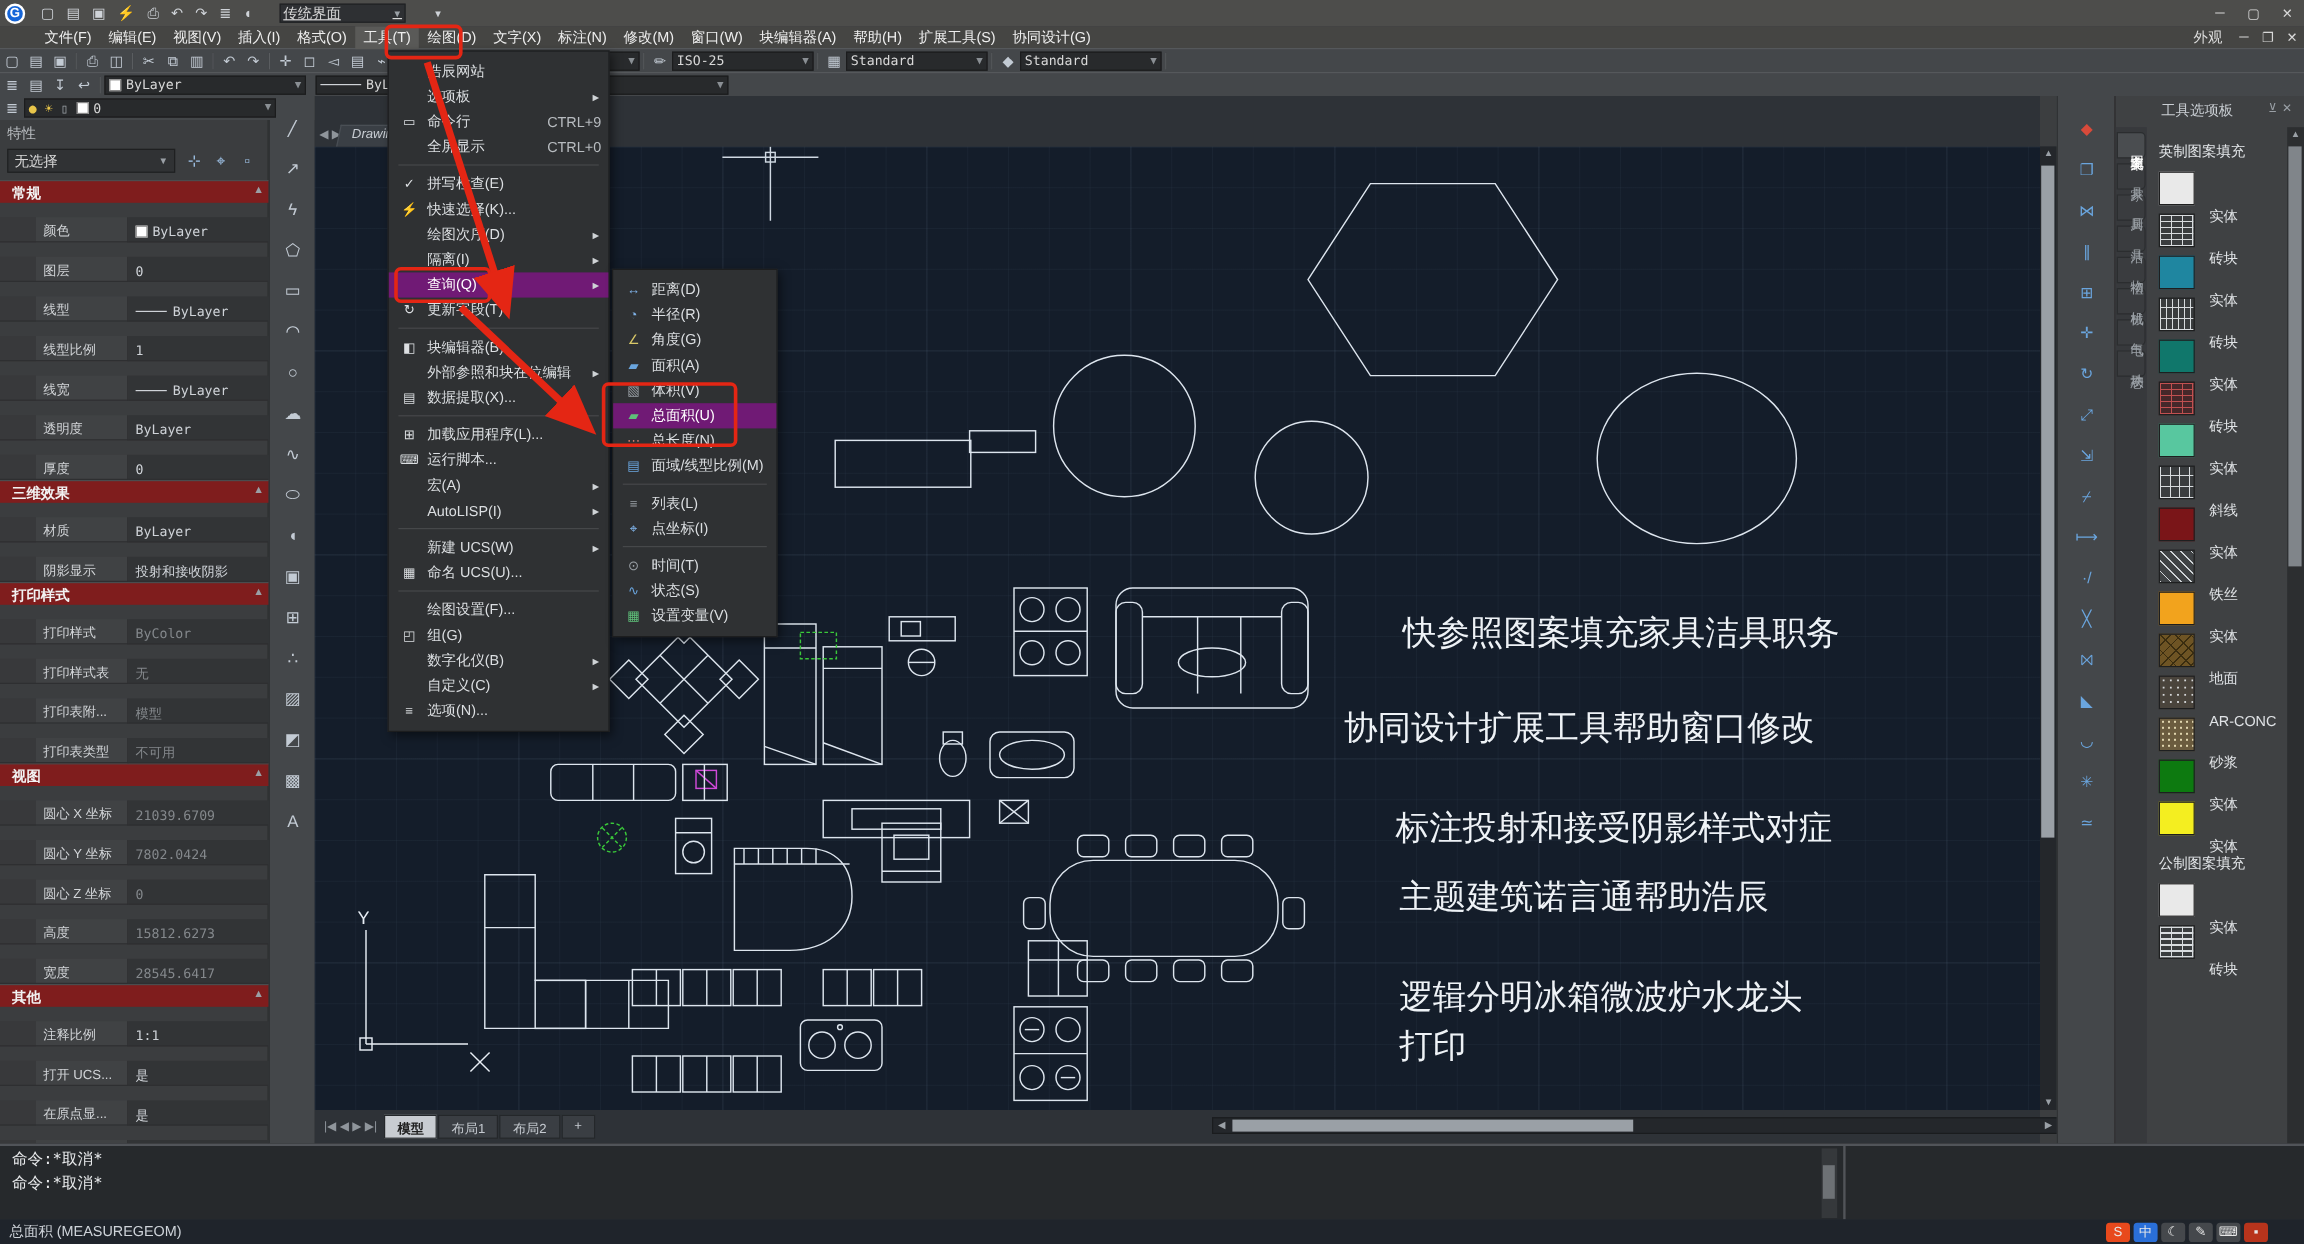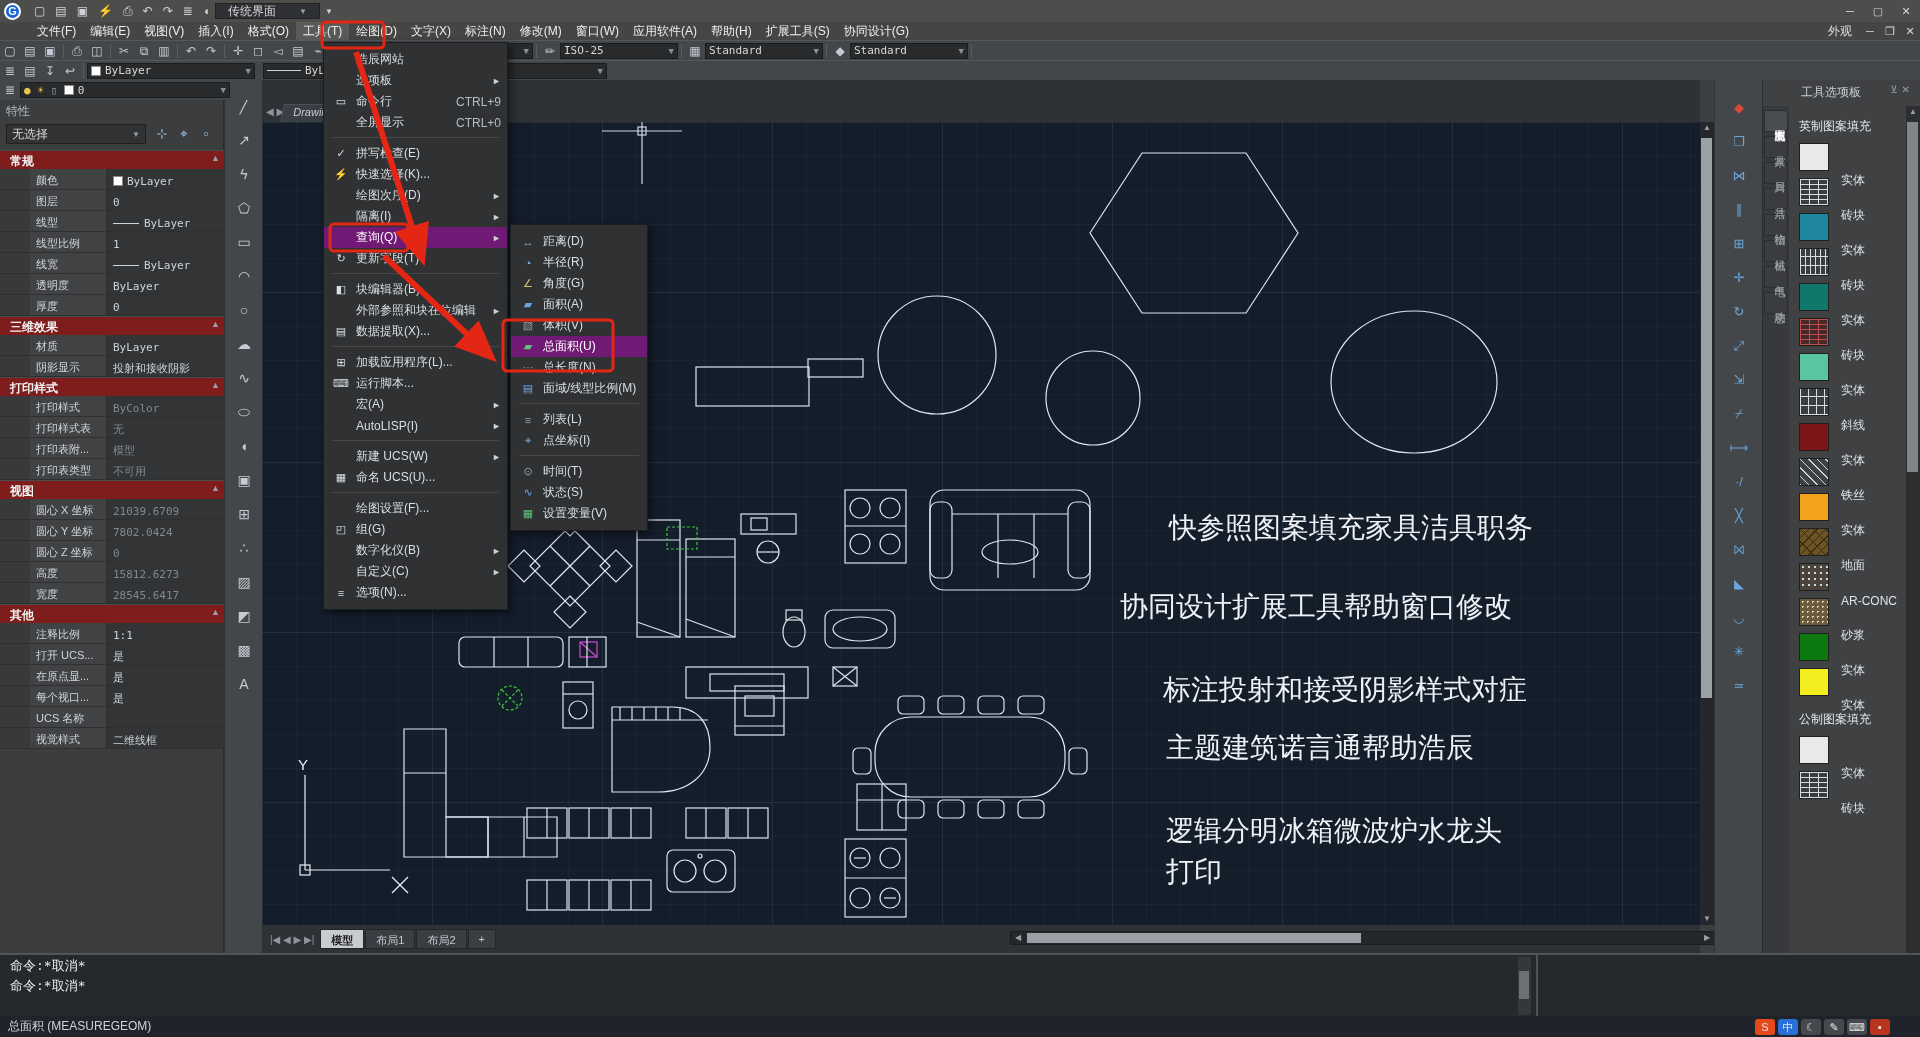--- a/index.html
+++ b/index.html
@@ -7,21 +7,21 @@
               font-family:"Liberation Sans", sans-serif; }
   .abs { position:absolute; }
   
   #titlebar { left:0; top:0; width:1920px; height:22px; background:#4d4d4b; color:#e6e6e6;
               display:flex; align-items:center; font-size:12px; z-index:10; }
   #glogo { width:17px; height:17px; border-radius:50%; background:#1565d8; border:2px solid #fff;
            color:#fff; font-weight:bold; font-size:11px; display:flex; align-items:center;
            justify-content:center; margin:0 8px 0 4px; }
   .qicon { color:#cfd3d8; font-size:12px; padding:0 5px; }
   #wscombo { background:#2e3033; border:1px solid #202224; color:#d8d8d8; height:16px;
-             width:105px; display:flex; align-items:center; padding:0 12px; justify-content:space-between; margin:0 0; }
+             width:105px; display:flex; align-items:center; padding:0 2px; justify-content:space-between; margin:0 18px;text-decoration:underline; }
   #apptitle { position:absolute; left:0; right:0; text-align:center; font-weight:bold; color:#f0f0f0; pointer-events:none; }
   .winbtns { margin-left:auto; display:flex; z-index:2; }
   .winbtn { width:28px; text-align:center; color:#d8d8d8; font-size:11px; }
   
   #menubar { left:0; top:22px; width:1920px; height:18px; background:#454543; color:#eee;
              display:flex; align-items:center; font-size:12px; z-index:10; }
   .menu-item { padding:1px 7px; white-space:nowrap; }
   #menubar-right { margin-left:auto; display:flex; align-items:center; color:#ddd; }
   
   .toolbar { left:0; width:1920px; height:20px; background:#44474a; border-top:1px solid #55585b;
@@ -43,21 +43,21 @@
   #propstitle { height:20px; color:#b9bdc1; font-size:12px; padding:3px 6px; }
   #propsel { position:absolute; left:6px; top:24px; width:140px; height:20px; background:#303234;
              border:1px solid #1f2021; color:#d8d8d8; font-size:12px; display:flex; align-items:center;
              padding:0 5px; justify-content:space-between; }
   .propbtn { position:absolute; top:24px; width:20px; height:20px; color:#9fc3e8; font-size:13px;
              text-align:center; line-height:20px; }
   #propsbody { position:absolute; left:0; top:50px; width:224px; bottom:0; overflow:hidden; }
   .sechdr { background:#7f1d1d; color:#f2f2f2; font-weight:bold; font-size:12px; height:19px;
             padding:2px 4px 0 10px; border-top:1px solid #4a4c4e; display:flex; }
   .sechdr .col { margin-left:auto; color:#9aa0a6; font-size:9px; }
-  .prow { display:flex; height:21px; font-size:11px; }
+  .prow { display:flex; height:21px; font-size:11px;margin-top:12px; }
   .prow .gut { width:30px; background:#38393b; border-bottom:1px solid #2e2f31; }
   .prow .lab { width:77px; background:#404244; border-bottom:1px solid #2e2f31; border-right:1px solid #2e2f31;
                color:#d2d5d8; padding:4px 0 0 6px; white-space:nowrap; overflow:hidden; }
   .prow .val { flex:1; background:#323436; border-bottom:1px solid #2e2f31; color:#cfd3d8;
                padding:4px 0 0 6px; font-family:"DejaVu Sans Mono", monospace; font-size:11px;
                white-space:nowrap; overflow:hidden; display:flex; align-items:center; }
   .prow .val.dim { color:#84888c; }
   .sw { width:10px; height:10px; background:#fff; border:1px solid #888; margin-right:4px; flex:0 0 auto; }
   .lnp { width:26px; height:1px; background:#cfd3d8; margin-right:5px; flex:0 0 auto; }
   
@@ -171,21 +171,21 @@
       <span class="menu-item">编辑(E)</span>
       <span class="menu-item">视图(V)</span>
       <span class="menu-item">插入(I)</span>
       <span class="menu-item">格式(O)</span>
       <span class="menu-item" style="background: rgb(90, 90, 88);">工具(T)</span>
       <span class="menu-item">绘图(D)</span>
       <span class="menu-item">文字(X)</span>
       <span class="menu-item">标注(N)</span>
       <span class="menu-item">修改(M)</span>
       <span class="menu-item">窗口(W)</span>
-      <span class="menu-item">应用软件(A)</span>
+      <span class="menu-item">块编辑器(A)</span>
       <span class="menu-item">帮助(H)</span>
       <span class="menu-item">扩展工具(S)</span>
       <span class="menu-item">协同设计(G)</span>
     </span>
   <div id="menubar-right">
     <span style="padding:0 8px">外观</span>
     <span class="winbtn" style="width:20px">─</span>
     <span class="winbtn" style="width:20px">❐</span>
     <span class="winbtn" style="width:20px">✕</span>
   </div>

